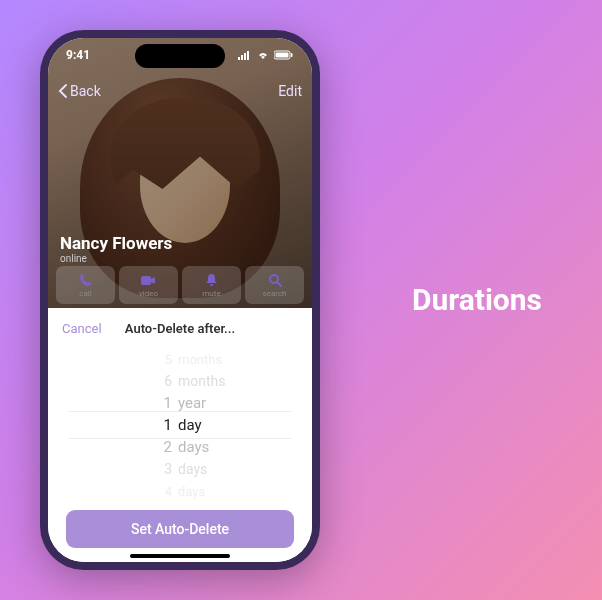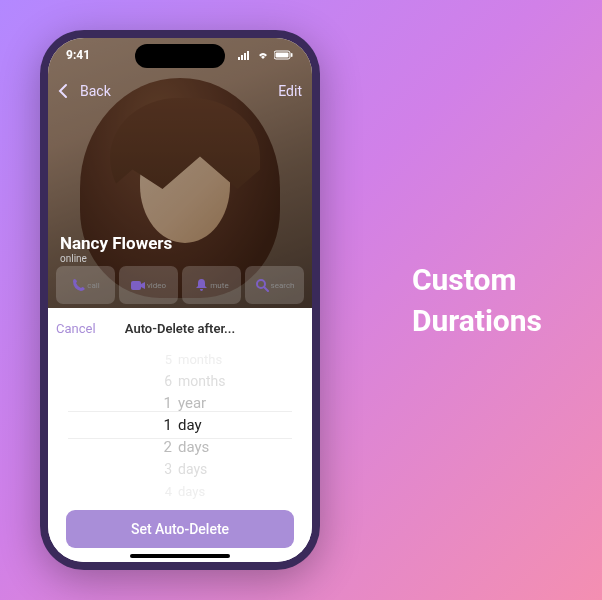--- a/index.html
+++ b/index.html
@@ -10,30 +10,30 @@
 .notch{position:absolute;top:6px;left:50%;transform:translateX(-50%);width:90px;height:24px;background:#000;border-radius:14px;z-index:10}
 .statusbar{position:absolute;top:0;left:0;right:0;height:34px;display:flex;justify-content:space-between;align-items:center;padding:0 18px;z-index:9;color:#fff;font-size:12px;font-weight:700}
 .status-right{display:flex;gap:4px;align-items:center}
 .profile-area{position:absolute;top:0;left:0;right:0;height:270px;background:linear-gradient(160deg,#c9a88f 0%,#b8967d 30%,#8a6f5a 60%,#5a4638 100%);overflow:hidden}
 .face{position:absolute;top:40px;left:50%;transform:translateX(-50%);width:180px;height:220px}
 .hair-back{position:absolute;top:0;left:-10px;width:200px;height:220px;background:radial-gradient(ellipse at 40% 20%,#8b5a3c 0%,#6b3f2a 40%,#4a2818 80%);border-radius:50% 50% 40% 40%}
 .face-shape{position:absolute;top:50px;left:50px;width:90px;height:115px;background:linear-gradient(135deg,#f4d5b8 0%,#e8c09a 60%,#d4a678 100%);border-radius:45% 45% 50% 50%}
 .hair-front{position:absolute;top:20px;left:20px;width:150px;height:130px;background:linear-gradient(180deg,#7a4a30 0%,#5a3620 100%);border-radius:50% 50% 30% 60%;clip-path:polygon(0 0,100% 0,100% 55%,85% 70%,60% 45%,35% 70%,15% 55%,0 70%)}
 .dim-overlay{position:absolute;inset:0;background:rgba(0,0,0,.35)}
 .navbar{position:absolute;top:36px;left:0;right:0;height:34px;display:flex;justify-content:space-between;align-items:center;padding:0 10px;z-index:8;color:#e8dcff;font-size:14px}
-.back-btn{display:flex;align-items:center;gap:12px}
+.back-btn{display:flex;align-items:center;gap:2px}
 .contact-info{position:absolute;left:12px;bottom:44px;z-index:8;color:#fff}
 .contact-name{font-size:17px;font-weight:700}
 .contact-status{font-size:10px;color:#ccc}
 .action-bar{position:absolute;left:8px;right:8px;bottom:4px;height:38px;display:flex;gap:4px;z-index:8}
-.action-btn{flex:1;background:rgba(255,255,255,.18);border-radius:7px;display:flex;flex-direction:row;align-items:center;justify-content:center;color:#7c5fc4;gap:1px}
+.action-btn{flex:1;background:rgba(255,255,255,.18);border-radius:7px;display:flex;flex-direction:column;align-items:center;justify-content:center;color:#7c5fc4;gap:1px}
 .action-btn .ico{width:15px;height:15px;display:flex;align-items:center;justify-content:center}
 .action-btn .lbl{font-size:8px;color:#888}
 .sheet{position:absolute;left:0;right:0;bottom:0;top:270px;background:#fff;border-radius:14px 14px 0 0;display:flex;flex-direction:column}
-.sheet-head{height:40px;display:flex;align-items:center;padding:0 8px;position:relative}
+.sheet-head{height:40px;display:flex;align-items:center;padding:0 14px;position:relative}
 .cancel{color:#a98ed8;font-size:13px}
 .sheet-title{position:absolute;left:50%;transform:translateX(-50%);font-size:13px;font-weight:600;color:#333}
 .picker{flex:1;position:relative;display:flex;flex-direction:column;align-items:center;justify-content:center;overflow:hidden}
 .picker-row{height:26px;display:flex;align-items:center;justify-content:center;gap:6px;font-size:15px;width:100%}
 .picker-row.sel{color:#222}
 .picker-row.near{color:#bbb}
 .picker-row.far{color:#ddd;font-size:14px}
 .picker-row.xfar{color:#eee;font-size:13px}
 .picker-num{width:50px;text-align:right}
 .picker-unit{width:60px;text-align:left}
@@ -165,16 +165,15 @@
             </div>
         </div>
         <div class="confirm">Set Auto-Delete</div>
       </div>
 
       <div class="home-ind"></div>
     </div>
   </div>
 
   <div class="headline">
-    <div>Custom</div>
     <div>Durations</div>
   </div>
 </div>
 
 </body></html>

